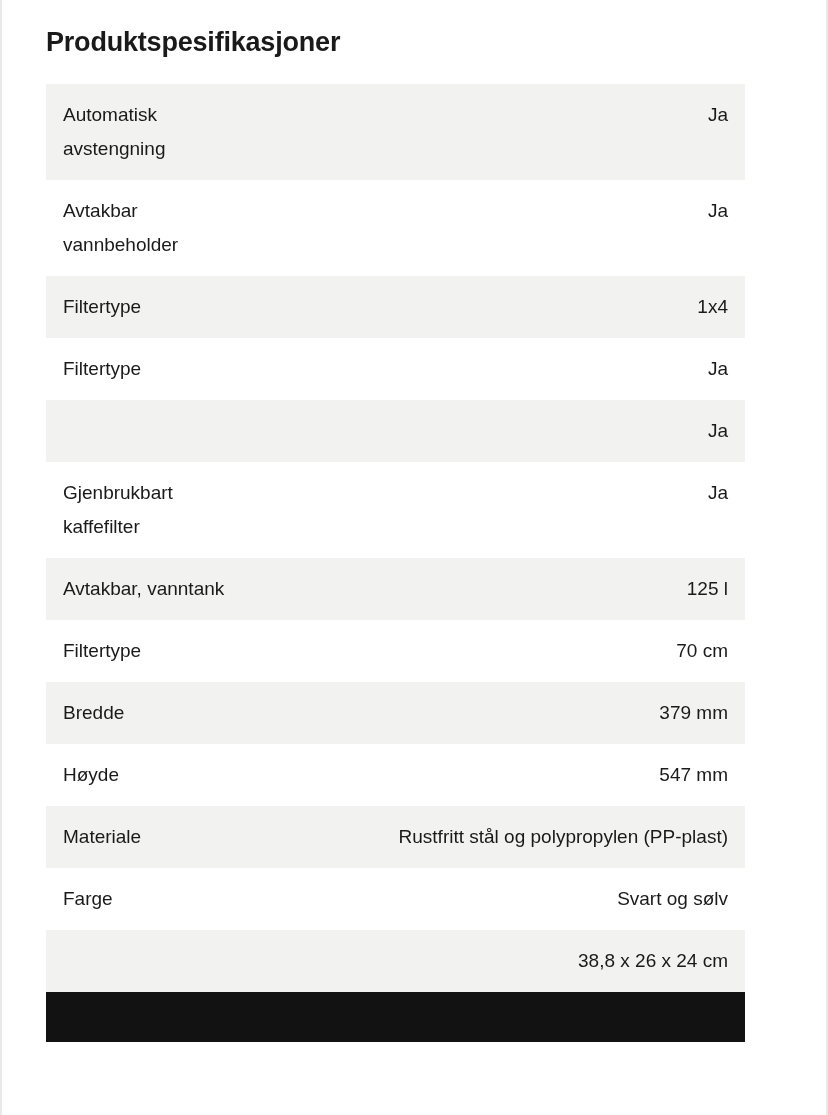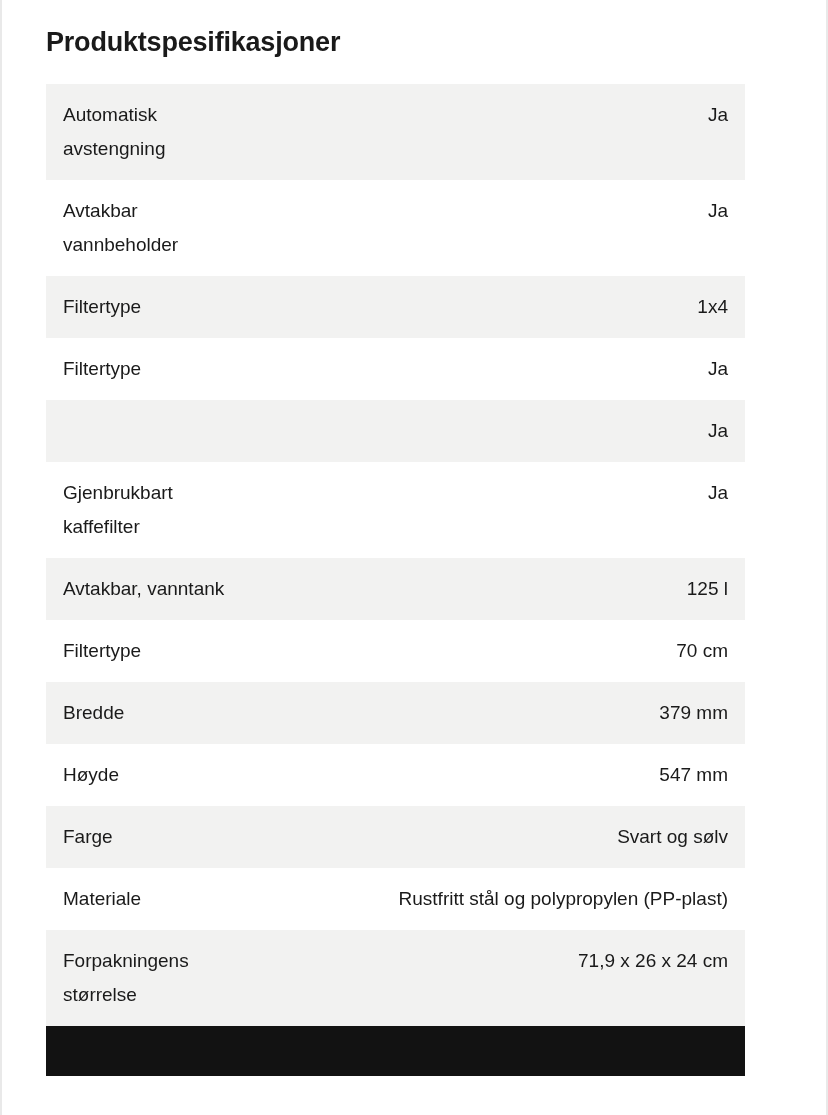--- a/index.html
+++ b/index.html
@@ -120,29 +120,28 @@
     <div class="spec-value">379 mm</div>
   </div>
 
   <div class="spec-row">
     <div class="spec-label">Høyde</div>
     <div class="spec-value">547 mm</div>
   </div>
 
 
   <div class="spec-row">
+    <div class="spec-label">Materiale</div>
+    <div class="spec-value">Rustfritt stål og polypropylen (PP-plast)</div>
+  </div>
+
+  <div class="spec-row">
     <div class="spec-label">Farge</div>
     <div class="spec-value">Svart og sølv</div>
   </div>
 
   <div class="spec-row">
-    <div class="spec-label">Materiale</div>
-    <div class="spec-value">Rustfritt stål og polypropylen (PP-plast)</div>
-  </div>
-
-  <div class="spec-row">
-    <div class="spec-label">Forpakningens størrelse</div>
-    <div class="spec-value">71,9 x 26 x 24 cm</div>
+    <div class="spec-value">38,8 x 26 x 24 cm</div>
   </div>
 </div>
 
   <div class="bottom-bar"></div>
 </div>
 
 </body></html>

